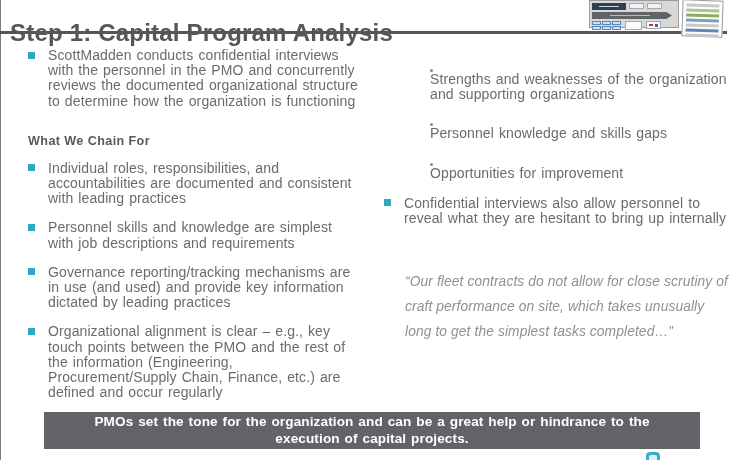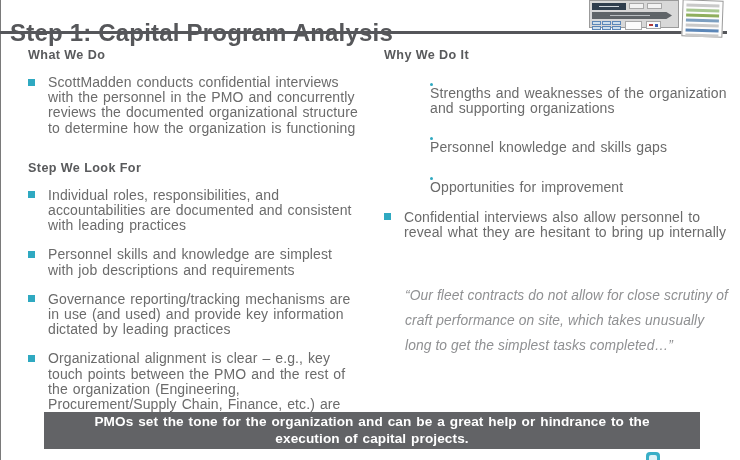--- a/index.html
+++ b/index.html
@@ -131,47 +131,45 @@
   <div class="td-line td-gray"></div>
   <div class="td-line td-green"></div>
   <div class="td-line td-olive"></div>
   <div class="td-line td-blue"></div>
   <div class="td-line td-gray"></div>
   <div class="td-line td-steel"></div>
   <div class="td-line td-gray"></div>
 </div>
 
 <div class="col col-left">
-  <h2 class="sec-heading">What We Do</h2>
   <div class="bullet">
     <span class="bullet-sq"></span>
     <span class="bullet-text">ScottMadden conducts confidential interviews with the personnel in the PMO and concurrently reviews the documented organizational structure to determine how the organization is functioning</span>
   </div>
 
-  <h2 class="sec-heading gap-above">Step We Look For</h2>
+  <h2 class="sec-heading gap-above">What We Chain For</h2>
   <div class="bullet">
     <span class="bullet-sq"></span>
     <span class="bullet-text">Individual roles, responsibilities, and accountabilities are documented and consistent with leading practices</span>
   </div>
   <div class="bullet">
     <span class="bullet-sq"></span>
     <span class="bullet-text">Personnel skills and knowledge are simplest with job descriptions and requirements</span>
   </div>
   <div class="bullet">
     <span class="bullet-sq"></span>
     <span class="bullet-text">Governance reporting/tracking mechanisms are in use (and used) and provide key information dictated by leading practices</span>
   </div>
   <div class="bullet">
     <span class="bullet-sq"></span>
-    <span class="bullet-text">Organizational alignment is clear – e.g., key touch points between the PMO and the rest of the organization (Engineering, Procurement/Supply Chain, Finance, etc.) are defined and occur regularly</span>
+    <span class="bullet-text">Organizational alignment is clear – e.g., key touch points between the PMO and the rest of the information (Engineering, Procurement/Supply Chain, Finance, etc.) are defined and occur regularly</span>
   </div>
 </div>
 
 <div class="col col-right">
-  <h2 class="sec-heading">Why We Do It</h2>
 
   <div class="sub-list">
     <div class="sub-bullet">
       <span class="sub-dot"></span>
       <span class="bullet-text">Strengths and weaknesses of the organization and supporting organizations</span>
     </div>
     <div class="sub-bullet">
       <span class="sub-dot"></span>
       <span class="bullet-text">Personnel knowledge and skills gaps</span>
     </div>

